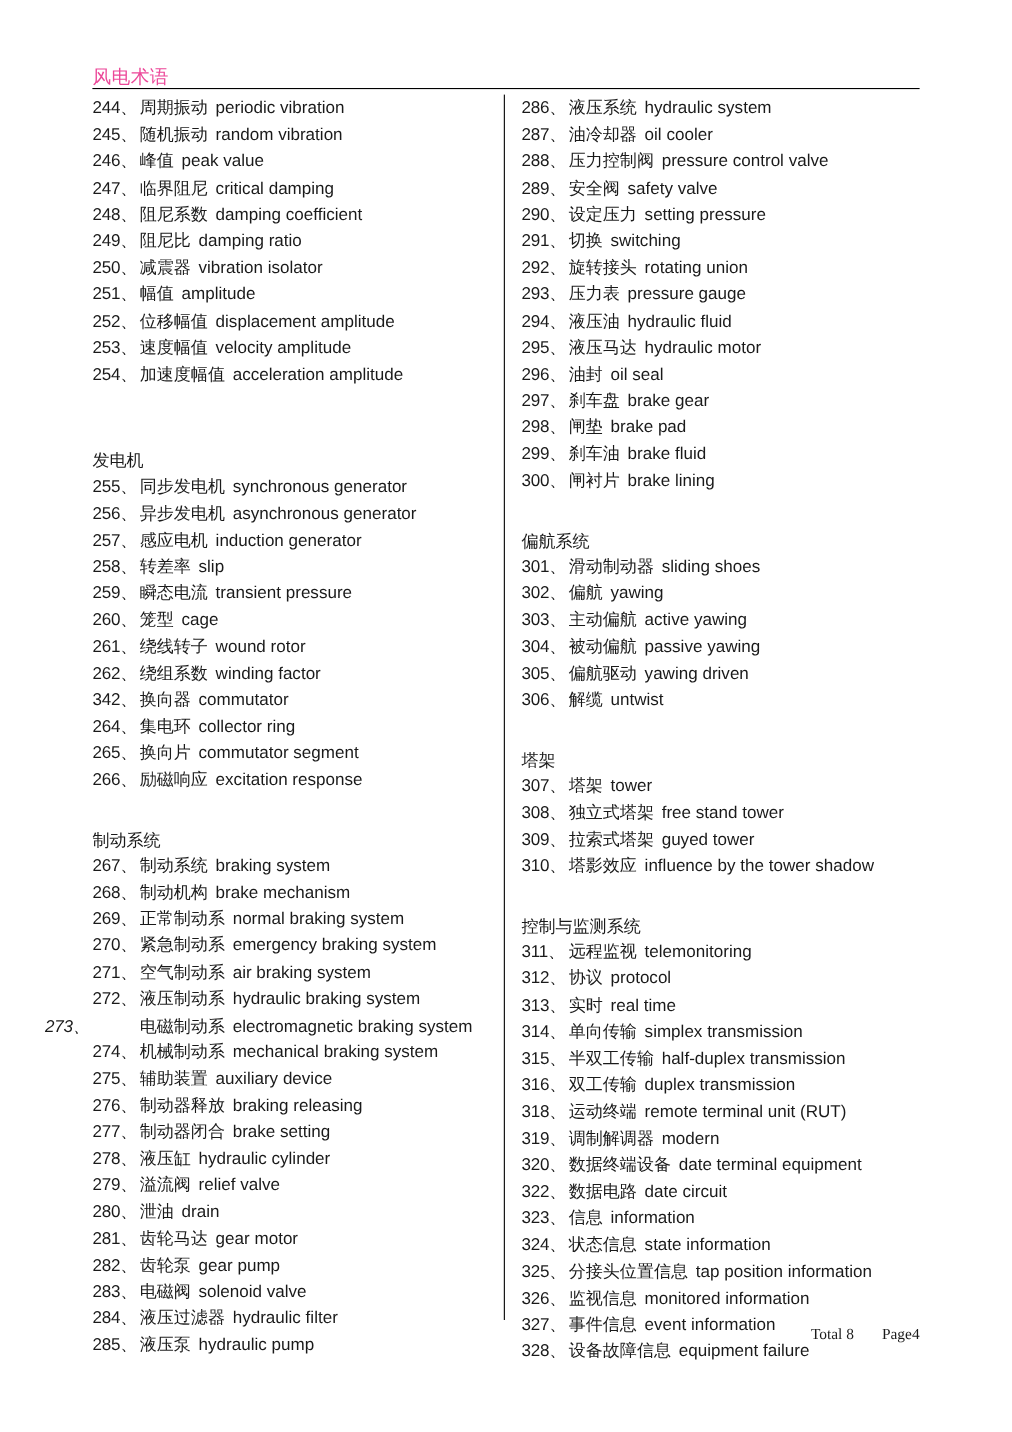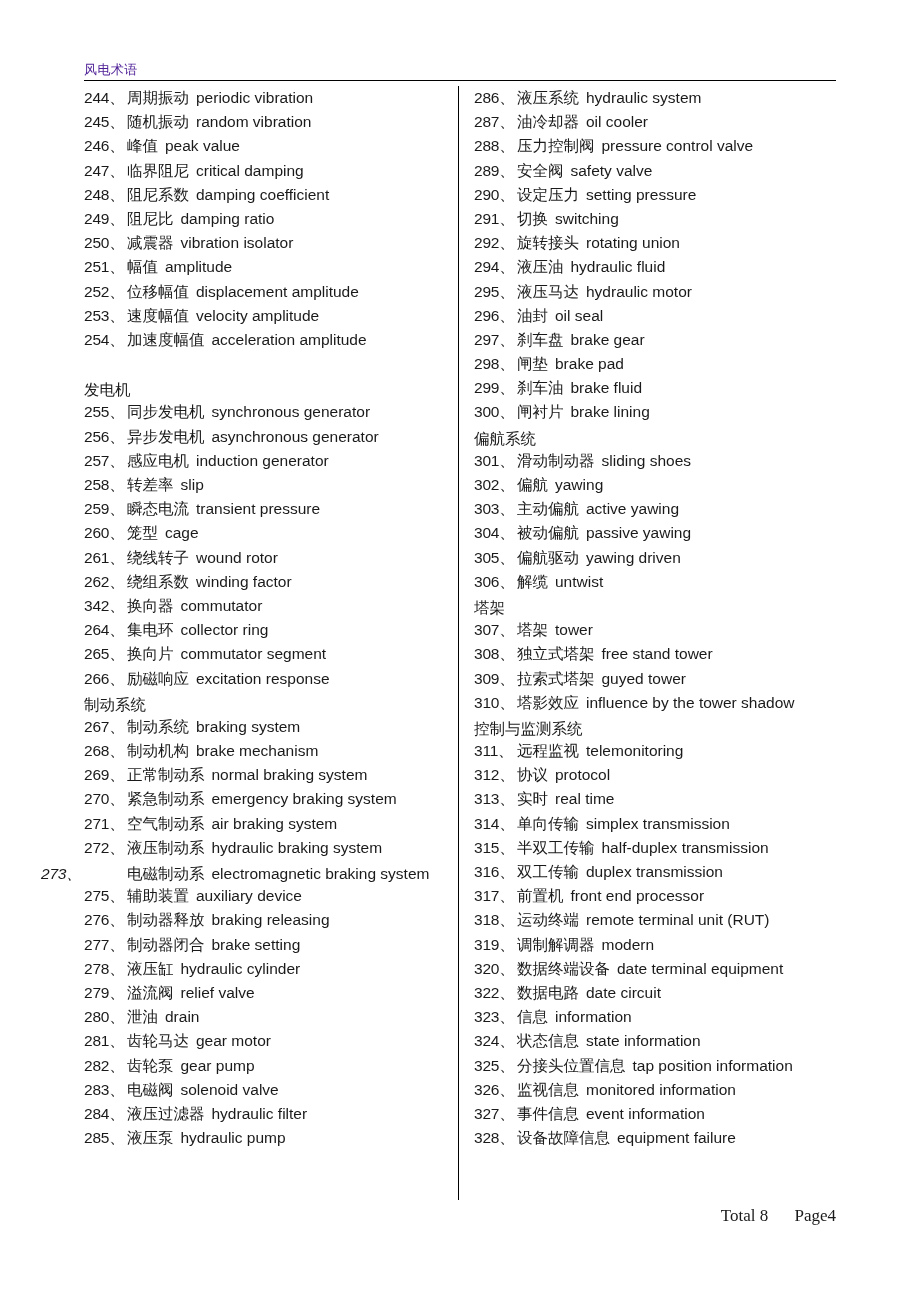--- a/index.html
+++ b/index.html
@@ -25,23 +25,23 @@
   }
 
   
   .header {
     position: absolute;
     left: 84px;
     top: 62px;
     width: 752px;
   }
   .header-text {
-    font-size: 13px;
+    font-size: 17px;
     line-height: 16px;
-    color: #4c1d95;
+    color: #ec4899;
     font-family: Liberation Sans, sans-serif;
     letter-spacing: .4px;
     white-space: nowrap;
   }
   .header-rule {
     margin-top: 2px;
     border-bottom: 1.4px solid #000000;
     width: 752px;
   }
 
@@ -109,32 +109,33 @@
   .entry.wrap .num { display: inline-block; font-style: italic; }
   .entry.wrap .term,
   .entry.wrap .en { display: inline; }
 
   .section-head {
     height: 24.2px;
     font-size: 15.5px;
     line-height: 24.2px;
     color: #1a1a1a;
     white-space: nowrap;
+    margin-top: 30px;
   }
   .spacer { height: 24.2px; }
 
   
   .footer {
     position: absolute;
     left: 84px;
     top: 1206px;
     width: 752px;
     text-align: right;
     font-family: "Liberation Serif", "DejaVu Serif", serif;
-    font-size: 17px;
+    font-size: 14px;
     color: #1a1a1a;
   }
   .footer .total { margin-right: 22px; }
 </style>
 </head>
 <body>
 
 <div class="page">
 
   <div class="header">
@@ -289,20 +290,25 @@
           <span class="term">空气制动系</span>
           <span class="en">air braking system</span>
         </div>
         <div class="entry">
           <span class="num">272、</span>
           <span class="term">液压制动系</span>
           <span class="en">hydraulic braking system</span>
         </div>
         <div class="entry wrap"><span class="num">273、</span><span class="term">电磁制动系</span><span class="en">electromagnetic braking system</span></div>
         <div class="entry">
+          <span class="num">274、</span>
+          <span class="term">机械制动系</span>
+          <span class="en">mechanical braking system</span>
+        </div>
+        <div class="entry">
           <span class="num">275、</span>
           <span class="term">辅助装置</span>
           <span class="en">auxiliary device</span>
         </div>
         <div class="entry">
           <span class="num">276、</span>
           <span class="term">制动器释放</span>
           <span class="en">braking releasing</span>
         </div>
         <div class="entry">
@@ -381,20 +387,25 @@
           <span class="num">291、</span>
           <span class="term">切换</span>
           <span class="en">switching</span>
         </div>
         <div class="entry">
           <span class="num">292、</span>
           <span class="term">旋转接头</span>
           <span class="en">rotating union</span>
         </div>
         <div class="entry">
+          <span class="num">293、</span>
+          <span class="term">压力表</span>
+          <span class="en">pressure gauge</span>
+        </div>
+        <div class="entry">
           <span class="num">294、</span>
           <span class="term">液压油</span>
           <span class="en">hydraulic fluid</span>
         </div>
         <div class="entry">
           <span class="num">295、</span>
           <span class="term">液压马达</span>
           <span class="en">hydraulic motor</span>
         </div>
         <div class="entry">
@@ -497,25 +508,20 @@
         </div>
         <div class="entry">
           <span class="num">315、</span>
           <span class="term">半双工传输</span>
           <span class="en">half-duplex transmission</span>
         </div>
         <div class="entry">
           <span class="num">316、</span>
           <span class="term">双工传输</span>
           <span class="en">duplex transmission</span>
-        </div>
-        <div class="entry">
-          <span class="num">317、</span>
-          <span class="term">前置机</span>
-          <span class="en">front end processor</span>
         </div>
         <div class="entry">
           <span class="num">318、</span>
           <span class="term">运动终端</span>
           <span class="en">remote terminal unit (RUT)</span>
         </div>
         <div class="entry">
           <span class="num">319、</span>
           <span class="term">调制解调器</span>
           <span class="en">modern</span>

